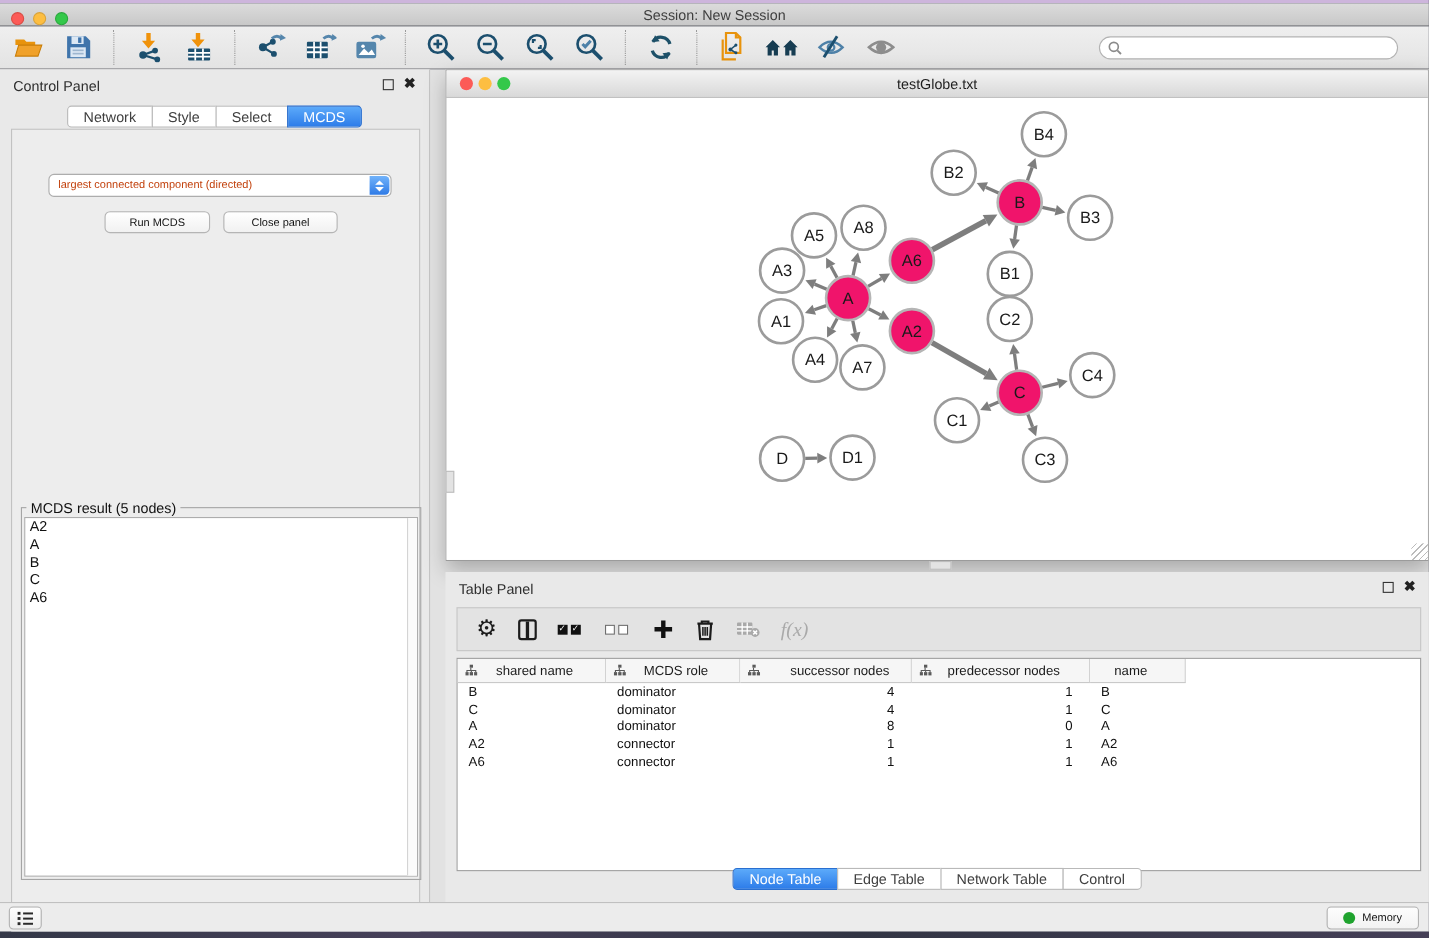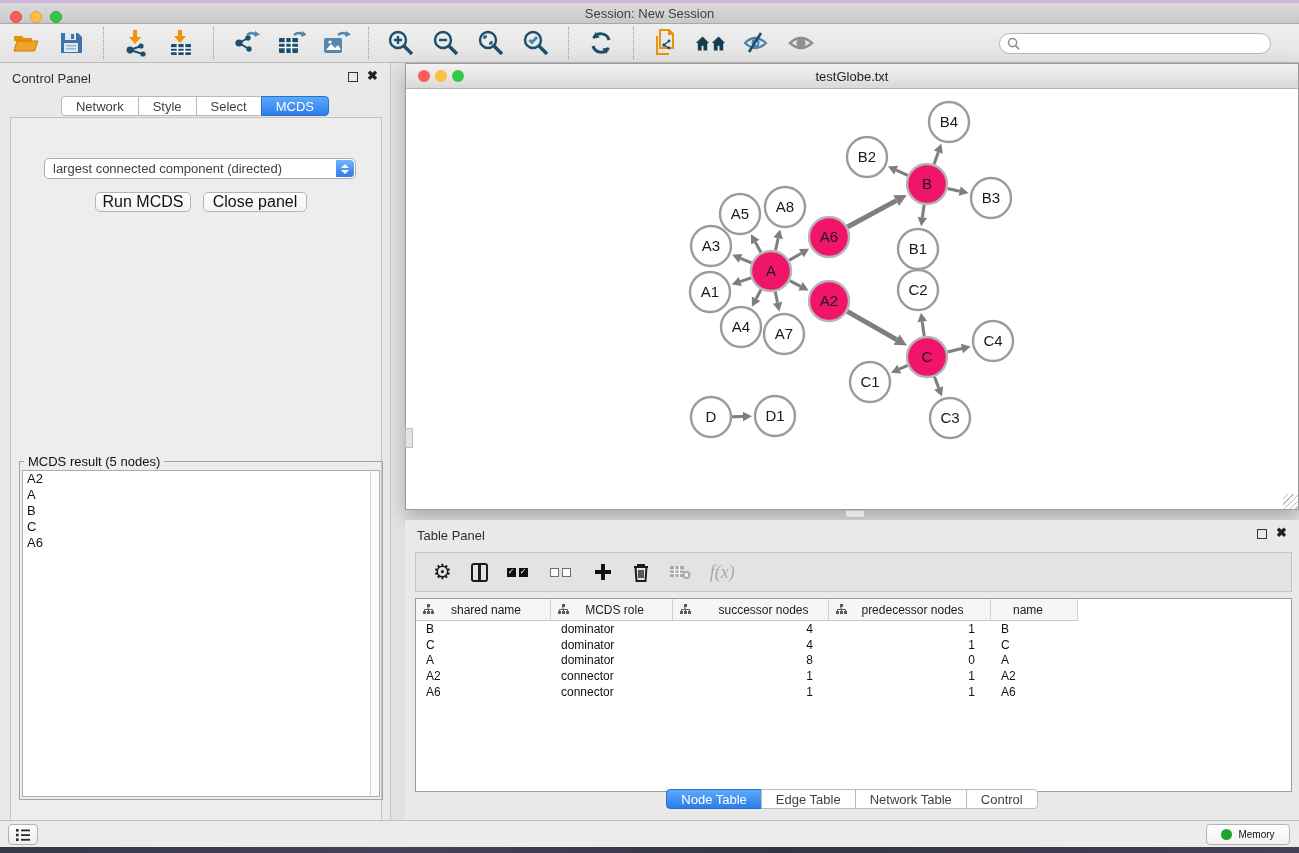--- a/index.html
+++ b/index.html
@@ -41,28 +41,28 @@
   .seg { height:20px; line-height:19px; padding:0 14px; font-size:13px; background:#fff;
     border:1px solid #b9b9b9; margin-left:-1px; color:#404040; white-space:nowrap; }
   .seg:first-child { border-radius:4px 0 0 4px; margin-left:0; }
   .seg:last-child { border-radius:0 4px 4px 0; }
   .seg.active { background:linear-gradient(#5caafa,#2d7ce9); border-color:#2a6fd0; color:#fff; }
 
   #cp-body { position:absolute; left:10px; top:54px; width:372px; height:746px; height:735px;
     background:#ededed; border:1px solid #c2c2c2; }
   #opt-label { position:absolute; left:0; right:0; top:18px; text-align:center; font-size:13px; color:#111; }
   #opt-select { position:absolute; left:33px; top:40px; width:312px; height:21px; background:#fff;
-    border:1px solid #adadad; border-radius:5px; font-size:13px; color:#404040;
+    border:1px solid #adadad; border-radius:5px; font-size:10px; color:#c2410c;
     display:flex; align-items:center; padding-left:8px; }
   #opt-stepper { position:absolute; right:1px; top:1px; bottom:1px; width:18px; border-radius:0 4px 4px 0;
     background:linear-gradient(#71b3fb,#2f7be6); display:flex; flex-direction:column; align-items:center; justify-content:center; gap:2px; }
   .chev-up { width:0; height:0; border-left:4px solid transparent; border-right:4px solid transparent; border-bottom:4px solid #fff; }
   .chev-dn { width:0; height:0; border-left:4px solid transparent; border-right:4px solid transparent; border-top:4px solid #fff; }
   .cp-btn { position:absolute; top:74px; height:20px; border:1px solid #b5b5b5; border-radius:5px;
-    background:linear-gradient(#ffffff,#f1f1f1); font-size:16px; color:#111; display:flex; align-items:center; justify-content:center; }
+    background:linear-gradient(#ffffff,#f1f1f1); font-size:10px; color:#111; display:flex; align-items:center; justify-content:center; }
   #run-btn { left:84px; width:96px; }
   #closepanel-btn { left:192px; width:104px; }
 
   #result-group { position:absolute; left:8px; top:343px; width:364px; height:339px; border:1px solid #a5a5a5; }
   #result-legend { position:absolute; left:4px; top:-8px; background:#ededed; padding:0 4px; font-size:13px; color:#111; }
   #result-list { position:absolute; left:2px; top:8px; right:2px; bottom:2px; background:#fff; border:1px solid #adadad; }
   #result-scroll { position:absolute; right:0; top:0; bottom:0; width:9px; background:#fbfbfb; border-left:1px solid #d4d4d4; }
   .result-item { font-size:13px; line-height:16px; padding-left:4px; color:#111; }
 
   

